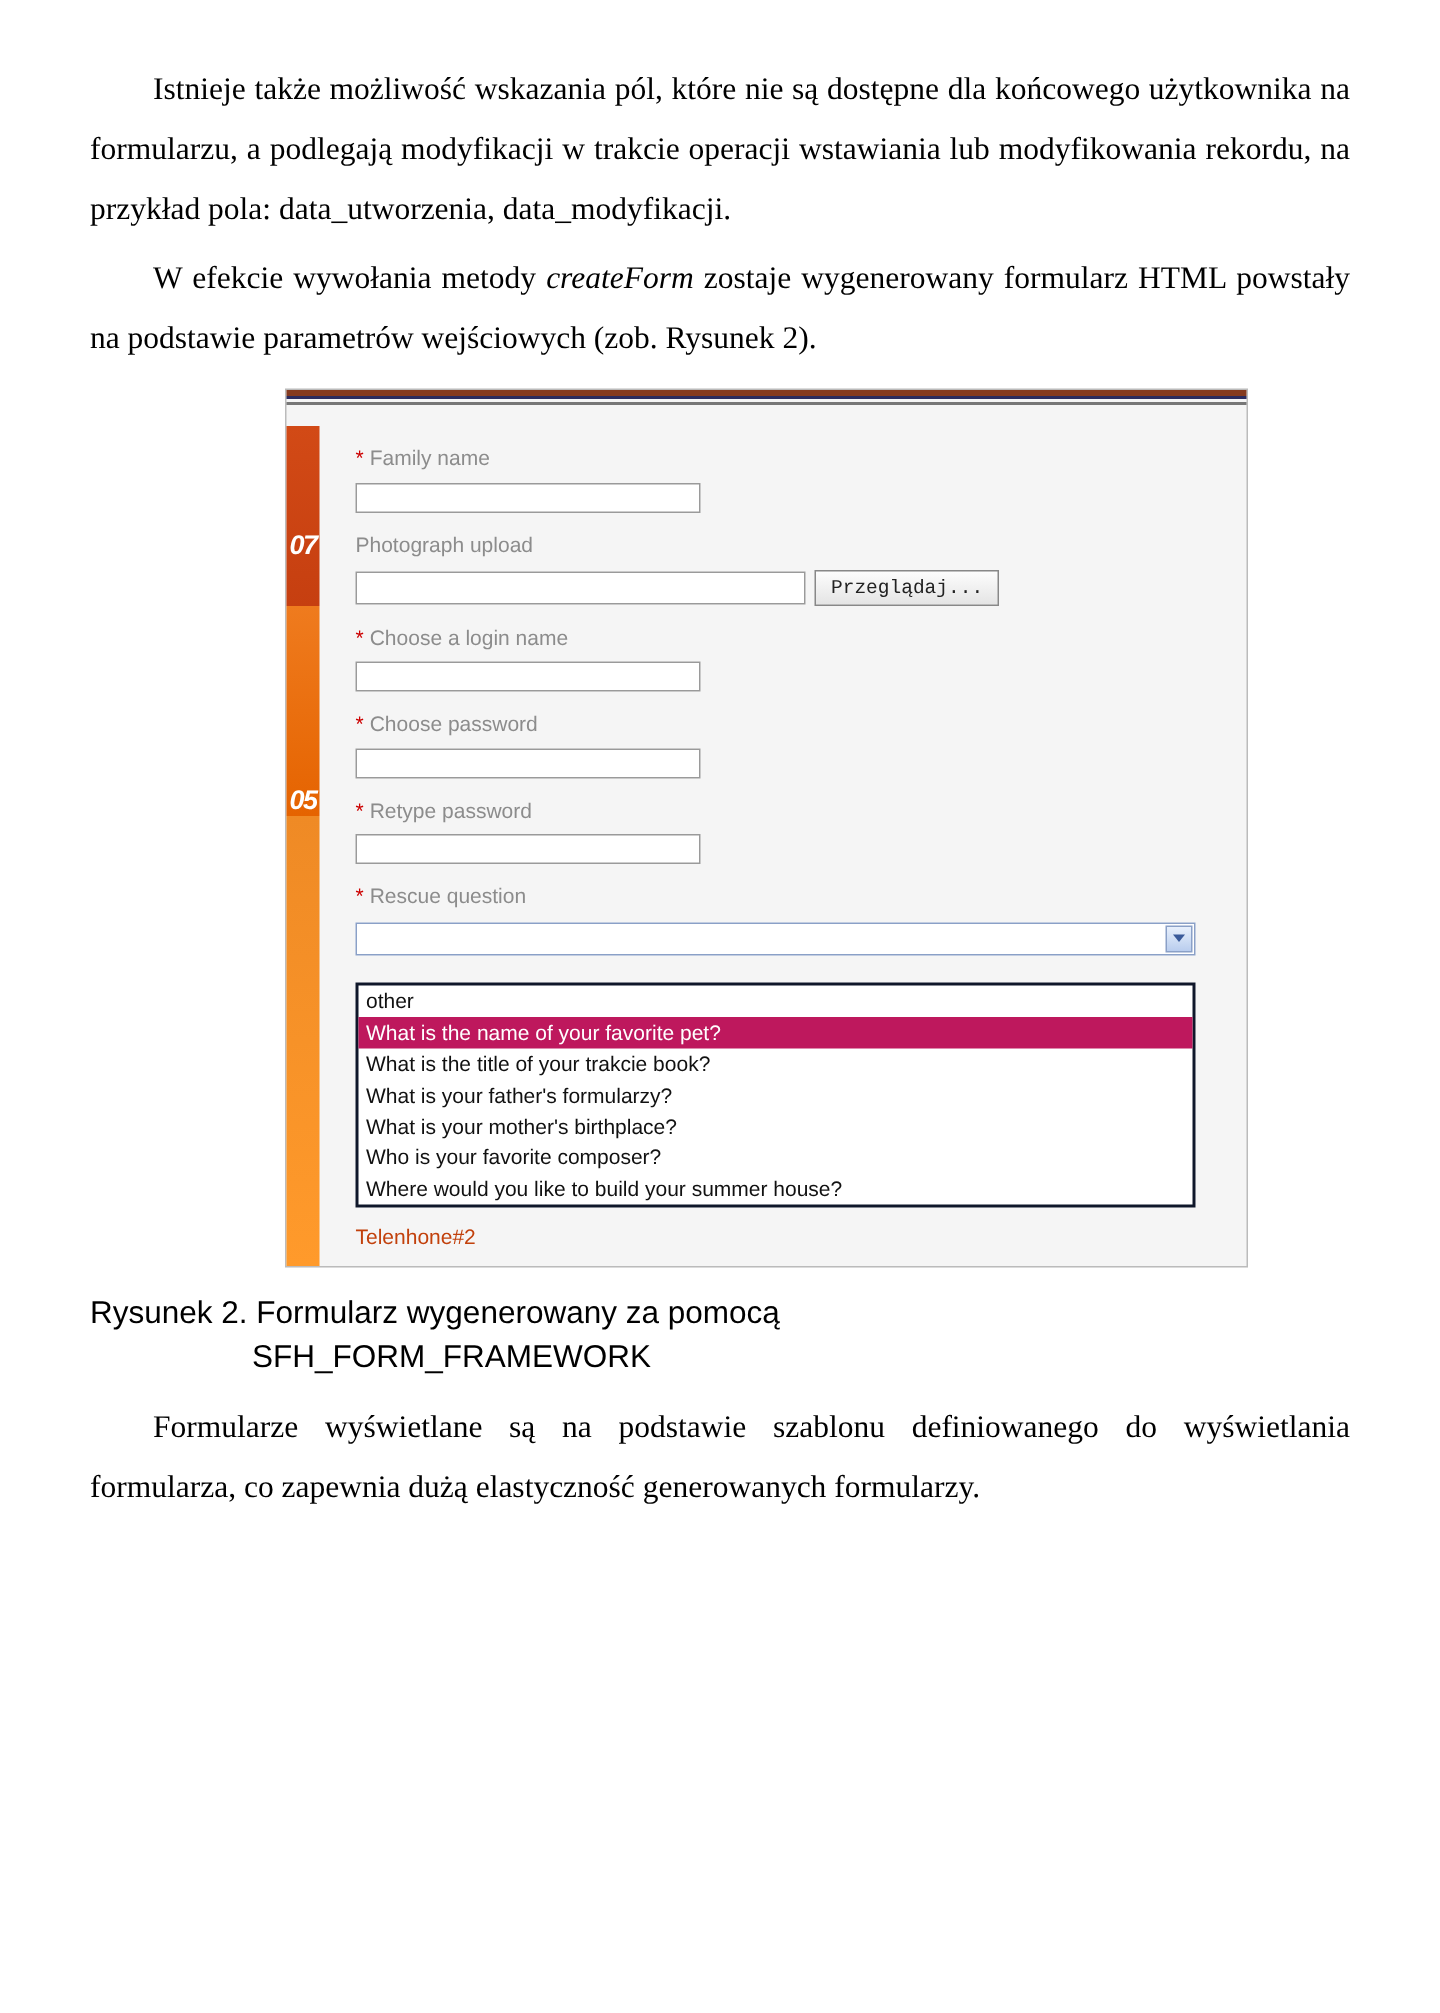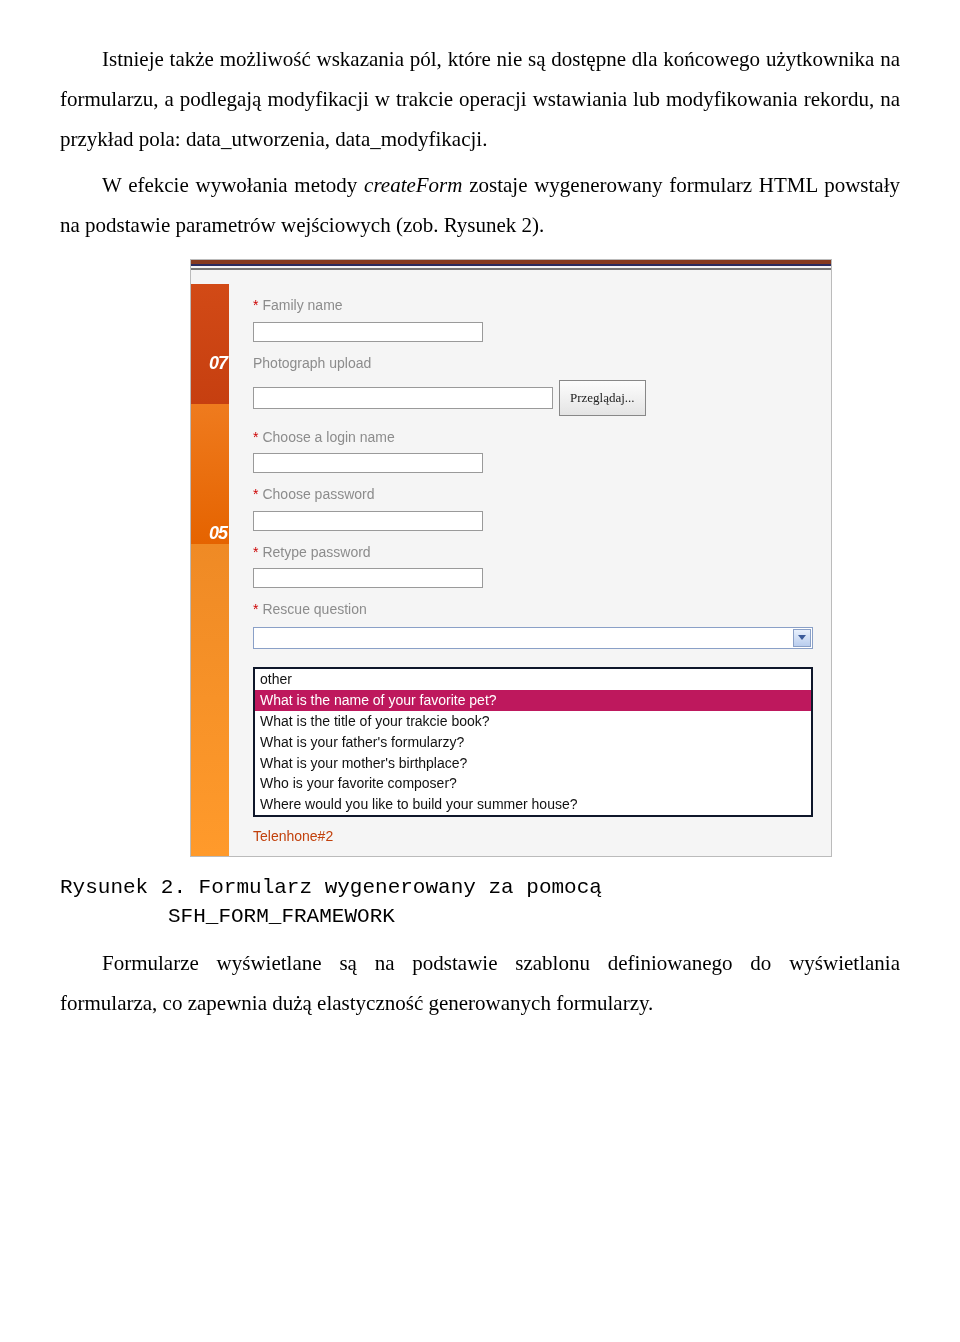--- a/index.html
+++ b/index.html
@@ -39,21 +39,21 @@
     height: 0;
   }
   .under-lines {
     border-top: 2px solid #2b2b5e;
     border-bottom: 2px solid #777;
     height: 2px;
     margin-bottom: 14px;
   }
   .shot-body { display: flex; }
   .side {
-    width: 38px;
+    width: 22px;
     position: relative;
     background: linear-gradient(to bottom, #d24a16 0, #c63f10 120px, #ef7b1e 120px, #e56300 260px, #ef8a25 260px, #ff9a2b 100%);
   }
   .side .yr {
     position: absolute;
     right: 2px;
     font-family: Verdana, sans-serif;
     font-size: 18px;
     font-weight: bold;
     font-style: italic;
@@ -85,25 +85,25 @@
     margin-top: 3px;
   }
   .file-txt {
     width: 300px;
     height: 22px;
     border: 1px solid #9a9a9a;
     background: #fff;
     box-sizing: border-box;
   }
   .file-btn {
-    height: 36px;
+    height: 24px;
     padding: 0 10px;
     border: 1px solid #888;
     background: linear-gradient(#fdfdfd, #e4e4e4);
-    font-family: Liberation Serif, serif;
+    font-family: Liberation Mono, monospace;
     font-size: 13px;
     color: #222;
   }
   .select-box {
     width: 560px;
     height: 22px;
     border: 1px solid #8aa0c7;
     background: #fff;
     margin-top: 4px;
     position: relative;
@@ -148,21 +148,21 @@
     background: #be185d;
     color: #fff;
   }
   .bottom-cut {
     color: #c2410c;
     font-size: 14px;
     padding: 6px 0 2px 0;
   }
 
   .caption {
-    font-family: Liberation Mono, monospace;
+    font-family: Liberation Sans, sans-serif;
     font-size: 21px;
     margin: 16px 0 12px 0;
     line-height: 1.4;
   }
   .caption .l2 { margin-left: 108px; }
 </style>
 </head>
 <body>
 
 <p class="para indent">Istnieje także możliwość wskazania pól, które nie są dostępne dla końcowego użytkownika na formularzu, a podlegają modyfikacji w trakcie operacji wstawiania lub modyfikowania rekordu, na przykład pola: data_utworzenia, data_modyfikacji.</p>

